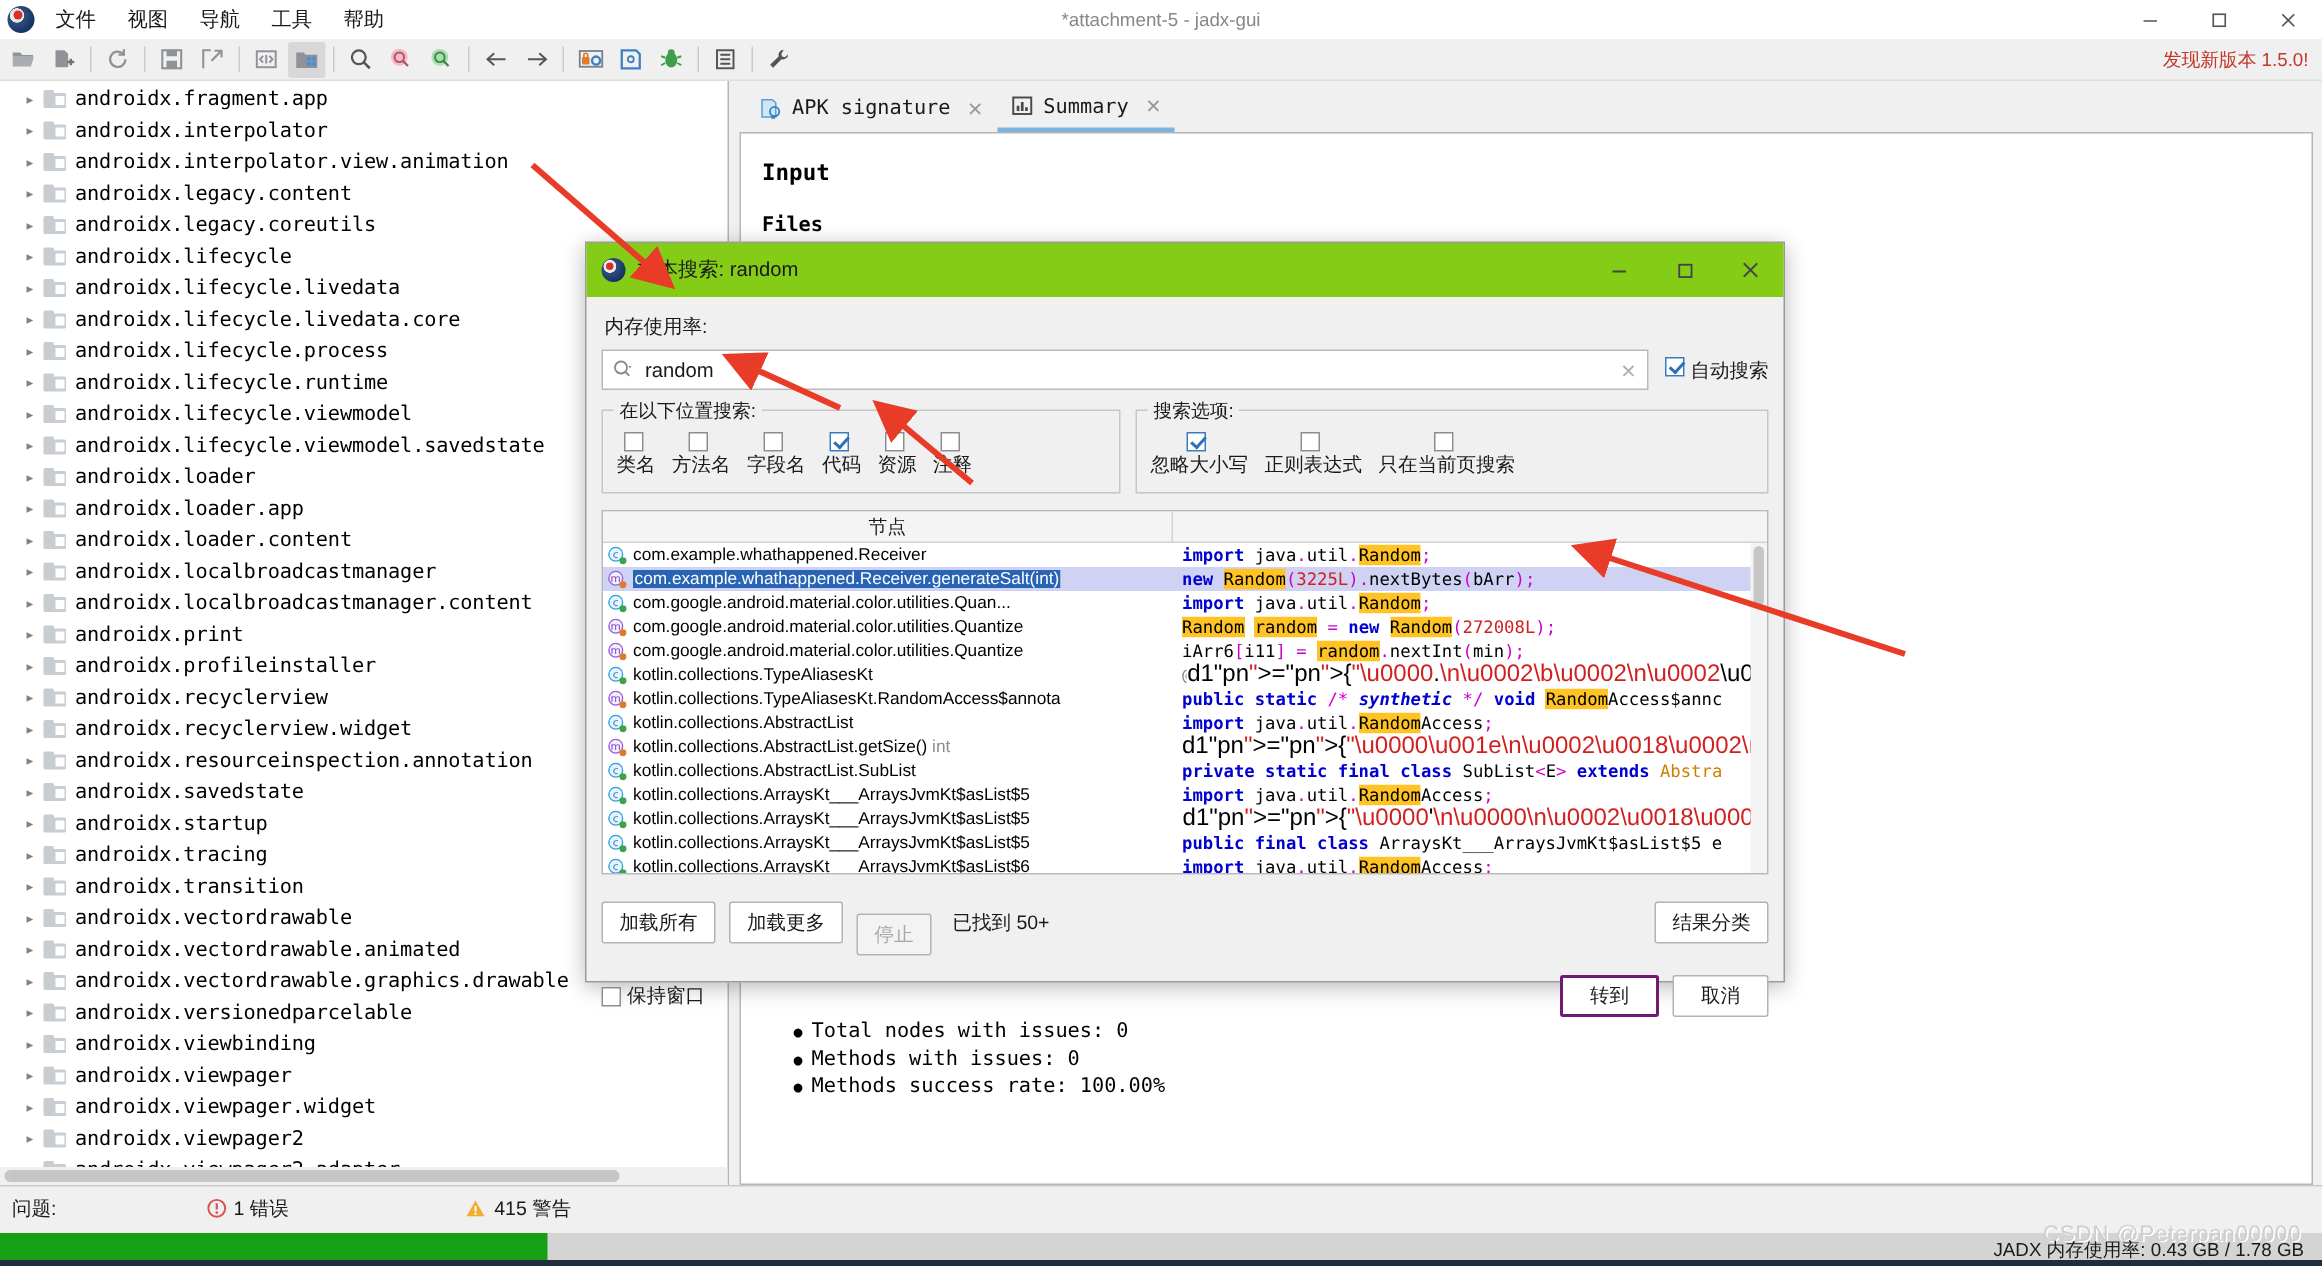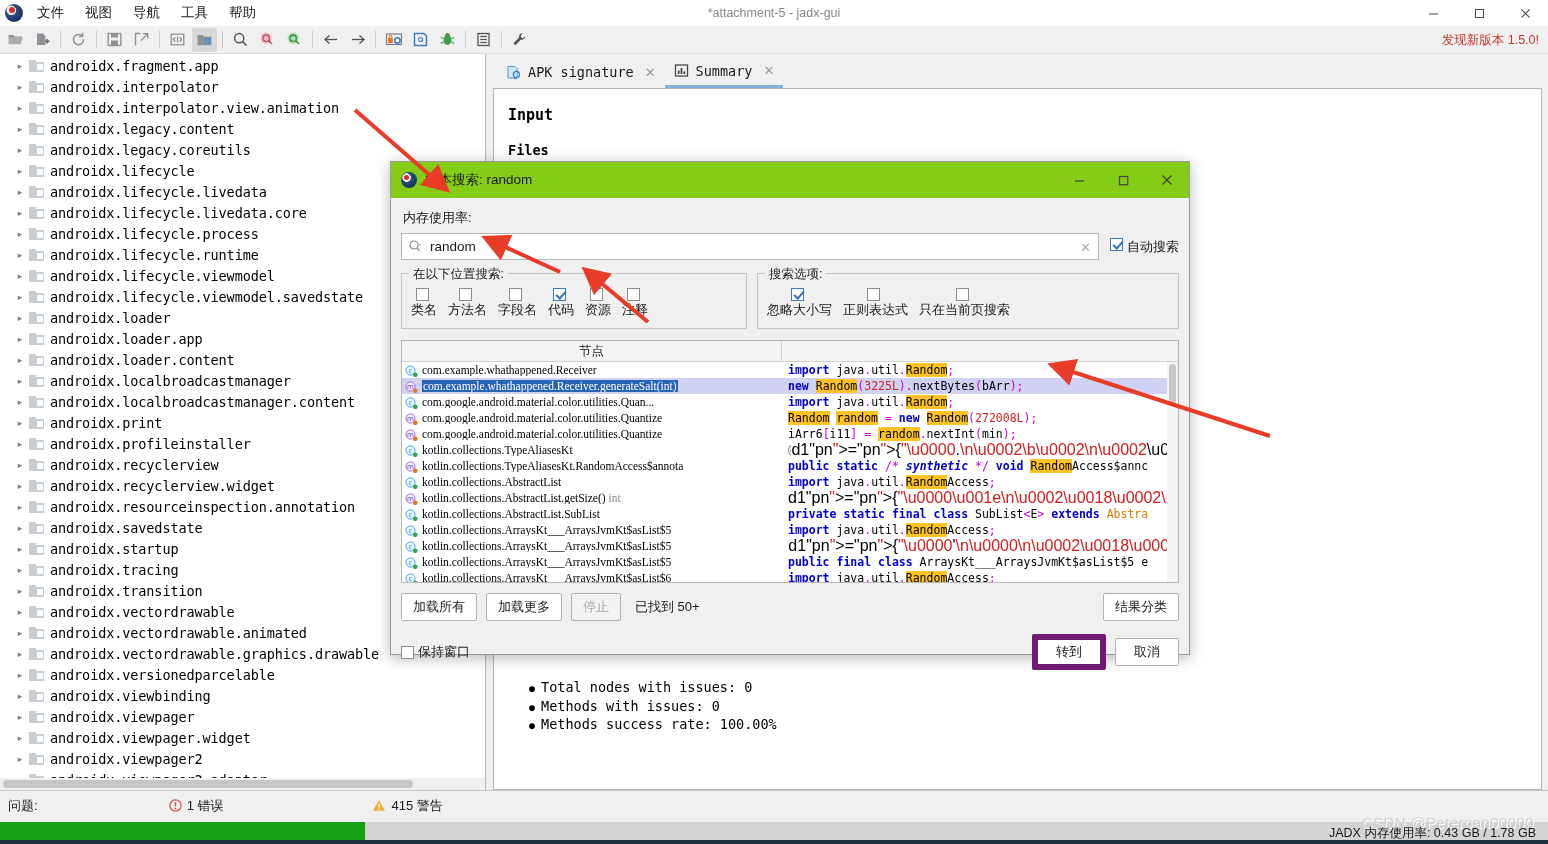--- a/index.html
+++ b/index.html
@@ -149,21 +149,21 @@
   .ed-bullet {
     font-family: "DejaVu Sans Mono", monospace;
     font-size: 13.5px; color: #000; margin-left: 35px; line-height: 16.5px;
   }
   .ed-bullet::before { content: "\25CF  "; font-size: 10px; }
 
   
   .statusbar {
     position: absolute; left: 0; top: 790px; width: 1548px; height: 30px;
     background: #f0f0f0; border-top: 1px solid #c9c9c9;
-    display: flex; align-items: center; gap: 31px;
+    display: flex; align-items: center;
   }
   .sb-label { font-size: 13px; color: #1a1a1a; margin-left: 8px; }
   .sb-chip { display: flex; align-items: center; font-size: 13px; color: #1a1a1a; }
   .sb-chip .ic { margin-right: 5px; display: flex; }
   .progressbar {
     position: absolute; left: 0; top: 822px; width: 1548px; height: 18px;
     background: #d4d4d4;
   }
   .progressbar .fill { position: absolute; left: 0; top: 0; height: 18px; width: 365px; background: #16a016; }
   .mem-text {
@@ -275,21 +275,21 @@
     background: #2864b4; color: #ffffff; padding: 0 1px;
   }
   .rc2 {
     flex: 1 1 auto; overflow: hidden; padding-left: 6px;
     font-family: "DejaVu Sans Mono", monospace; font-size: 11.5px;
   }
   .node-ico {
     width: 13px; height: 13px; margin-right: 4px; flex: 0 0 auto; position: relative;
   }
   .node-txt {
-    font-family: Liberation Serif, serif; font-size: 11.5px; color: #000;
+    font-family: Liberation Sans, sans-serif; font-size: 11.5px; color: #000;
     overflow: hidden; text-overflow: clip;
   }
   .node-txt .dim { color: #8c8c8c; }
   .res-vscroll {
     position: absolute; right: 0; top: 21px; width: 11px; bottom: 0; background: #f4f4f4;
   }
   .res-vscroll .thumb {
     position: absolute; left: 2px; top: 2px; width: 7px; height: 40px;
     background: #c6c6c6; border-radius: 4px;
   }
@@ -303,22 +303,22 @@
   .cm { color: #808080; }                      
   .it { color: #0000d0; font-style: italic; font-weight: bold; }
   .hl { background: #ffc326; }
 
   
   .dlg-foot { margin-top: 10px; display: flex; align-items: center; }
   .btn {
     background: #ffffff; border: 1px solid #b3b3b3; border-radius: 2px;
     font-size: 13px; color: #1a1a1a; padding: 4px 11px; margin-right: 9px;
   }
-  .btn.disabled { color: #a8a8a8; background: #f3f3f3; }
-  .btn.primary { border: 6px solid #701a75; padding: 3px 18px; }
+  .btn.disabled { color: #a8a8a8; background: #f3f3f3; margin-top: 16px; }
+  .btn.primary { border: 2px solid #701a75; padding: 3px 18px; }
   .found-text { font-size: 13px; color: #1a1a1a; margin-left: 5px; }
   .dlg-foot2 { margin-top: 13px; display: flex; align-items: center; }
   .keep-win { display: flex; align-items: center; font-size: 13px; color: #1a1a1a; }
 
   
   .arrows { position: absolute; left: 0; top: 0; width: 1548px; height: 844px; pointer-events: none; z-index: 40; }
 </style>
 </head>
 <body>
 

